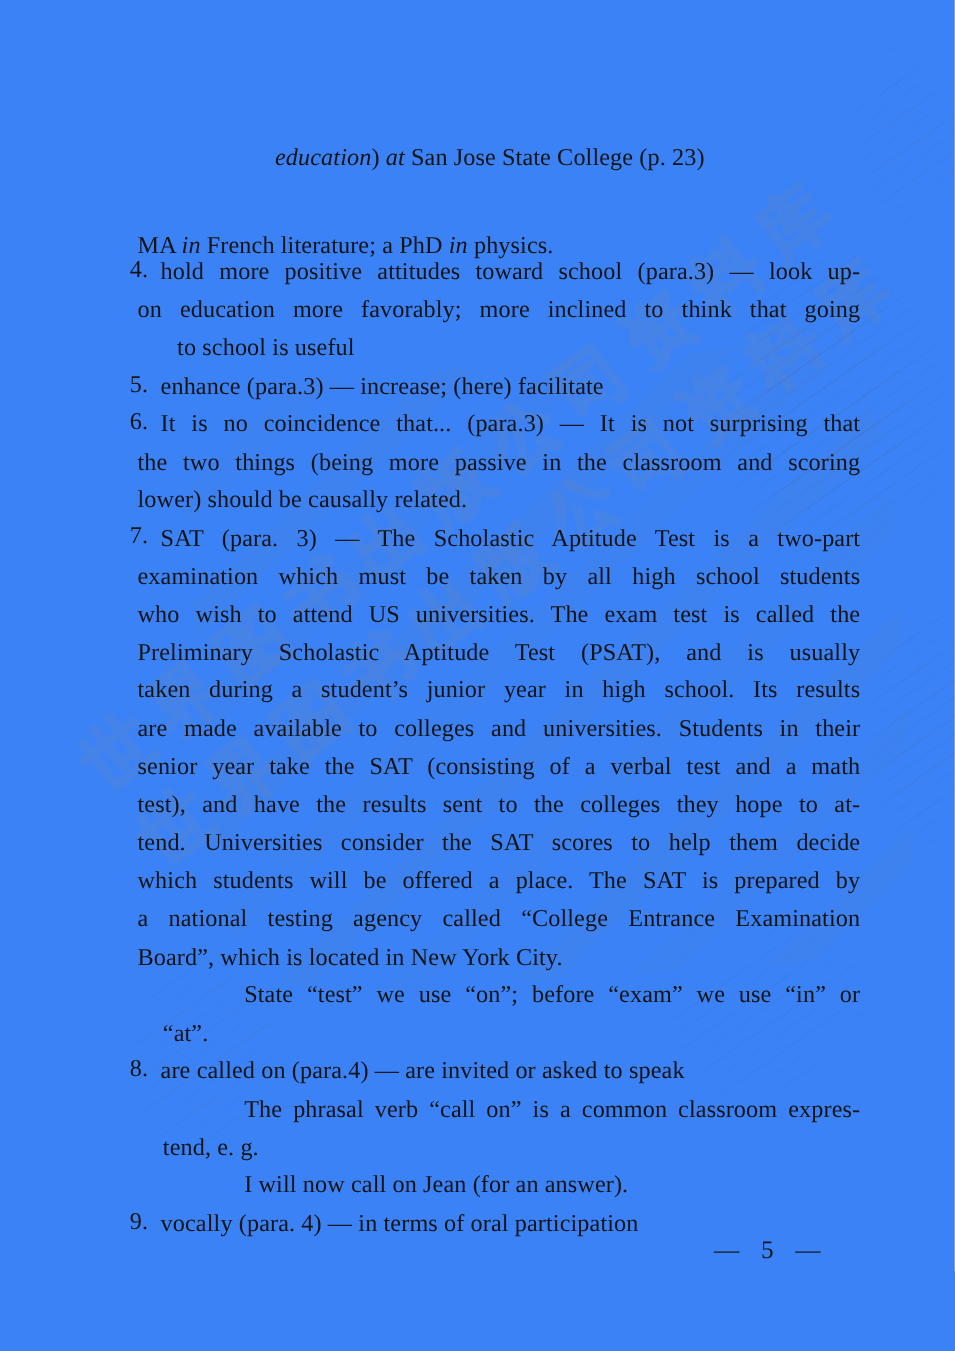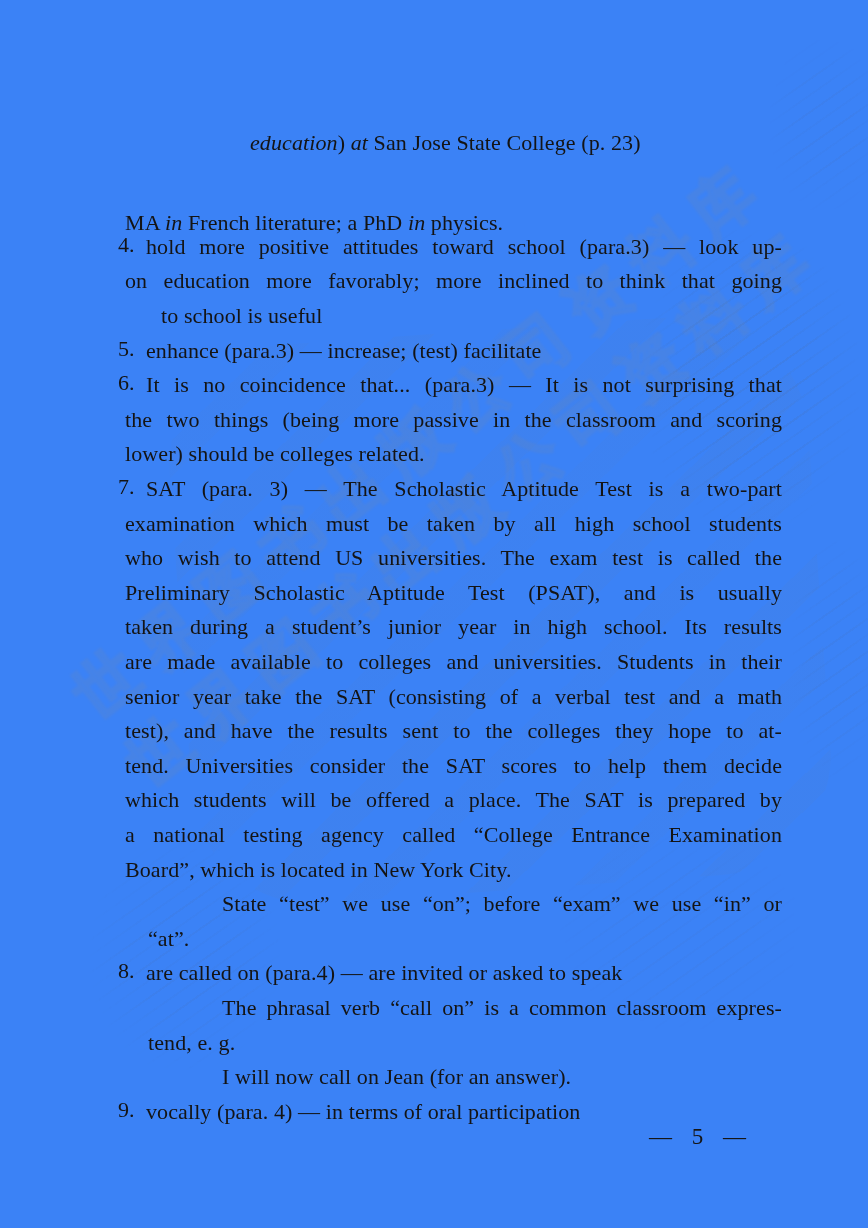--- a/index.html
+++ b/index.html
@@ -60,26 +60,26 @@
   <div id="st-left" class="streaks"></div>
   <div id="st-bottom" class="streaks"></div>
 
   <div id="content">
       <div class="line" style="top: 128px; left: 132px;"><span class="it">education</span><span>) </span><span class="it">at</span><span> San Jose State College (p. 23)</span></div>
       <div class="line" style="top: 208px; left: 7px;"><span>MA </span><span class="it">in</span><span> French literature; a PhD </span><span class="it">in</span><span> physics.</span></div>
       <div class="line j" style="top: 232px; left: 28px; width: 636px;"><span>hold more positive attitudes toward school (para.3) — look up-</span></div>
       <span class="num" style="top: 232px;">4.</span>
       <div class="line j" style="top: 266px; left: 7px; width: 657px;"><span>on education more favorably; more inclined to think that going</span></div>
       <div class="line" style="top: 301px; left: 7px; margin-left: 36px;"><span>to school is useful</span></div>
-      <div class="line" style="top: 336px; left: 28px;"><span>enhance (para.3) — increase; (test) facilitate</span></div>
+      <div class="line" style="top: 336px; left: 28px;"><span>enhance (para.3) — increase; (here) facilitate</span></div>
       <span class="num" style="top: 336px;">5.</span>
       <div class="line j" style="top: 370px; left: 28px; width: 636px;"><span>It is no coincidence that... (para.3) — It is not surprising that</span></div>
       <span class="num" style="top: 370px;">6.</span>
       <div class="line j" style="top: 405px; left: 7px; width: 657px;"><span>the two things (being more passive in the classroom and scoring</span></div>
-      <div class="line" style="top: 439px; left: 7px;"><span>lower) should be colleges related.</span></div>
+      <div class="line" style="top: 439px; left: 7px;"><span>lower) should be causally related.</span></div>
       <div class="line j" style="top: 474px; left: 28px; width: 636px;"><span>SAT (para. 3) — The Scholastic Aptitude Test is a two-part</span></div>
       <span class="num" style="top: 474px;">7.</span>
       <div class="line j" style="top: 509px; left: 7px; width: 657px;"><span>examination which must be taken by all high school students</span></div>
       <div class="line j" style="top: 543px; left: 7px; width: 657px;"><span>who wish to attend US universities. The exam test is called the</span></div>
       <div class="line j" style="top: 578px; left: 7px; width: 657px;"><span>Preliminary Scholastic Aptitude Test (PSAT), and is usually</span></div>
       <div class="line j" style="top: 612px; left: 7px; width: 657px;"><span>taken during a student’s junior year in high school. Its results</span></div>
       <div class="line j" style="top: 647px; left: 7px; width: 657px;"><span>are made available to colleges and universities. Students in their</span></div>
       <div class="line j" style="top: 682px; left: 7px; width: 657px;"><span>senior year take the SAT (consisting of a verbal test and a math</span></div>
       <div class="line j" style="top: 716px; left: 7px; width: 657px;"><span>test), and have the results sent to the colleges they hope to at-</span></div>
       <div class="line j" style="top: 751px; left: 7px; width: 657px;"><span>tend. Universities consider the SAT scores to help them decide</span></div>

